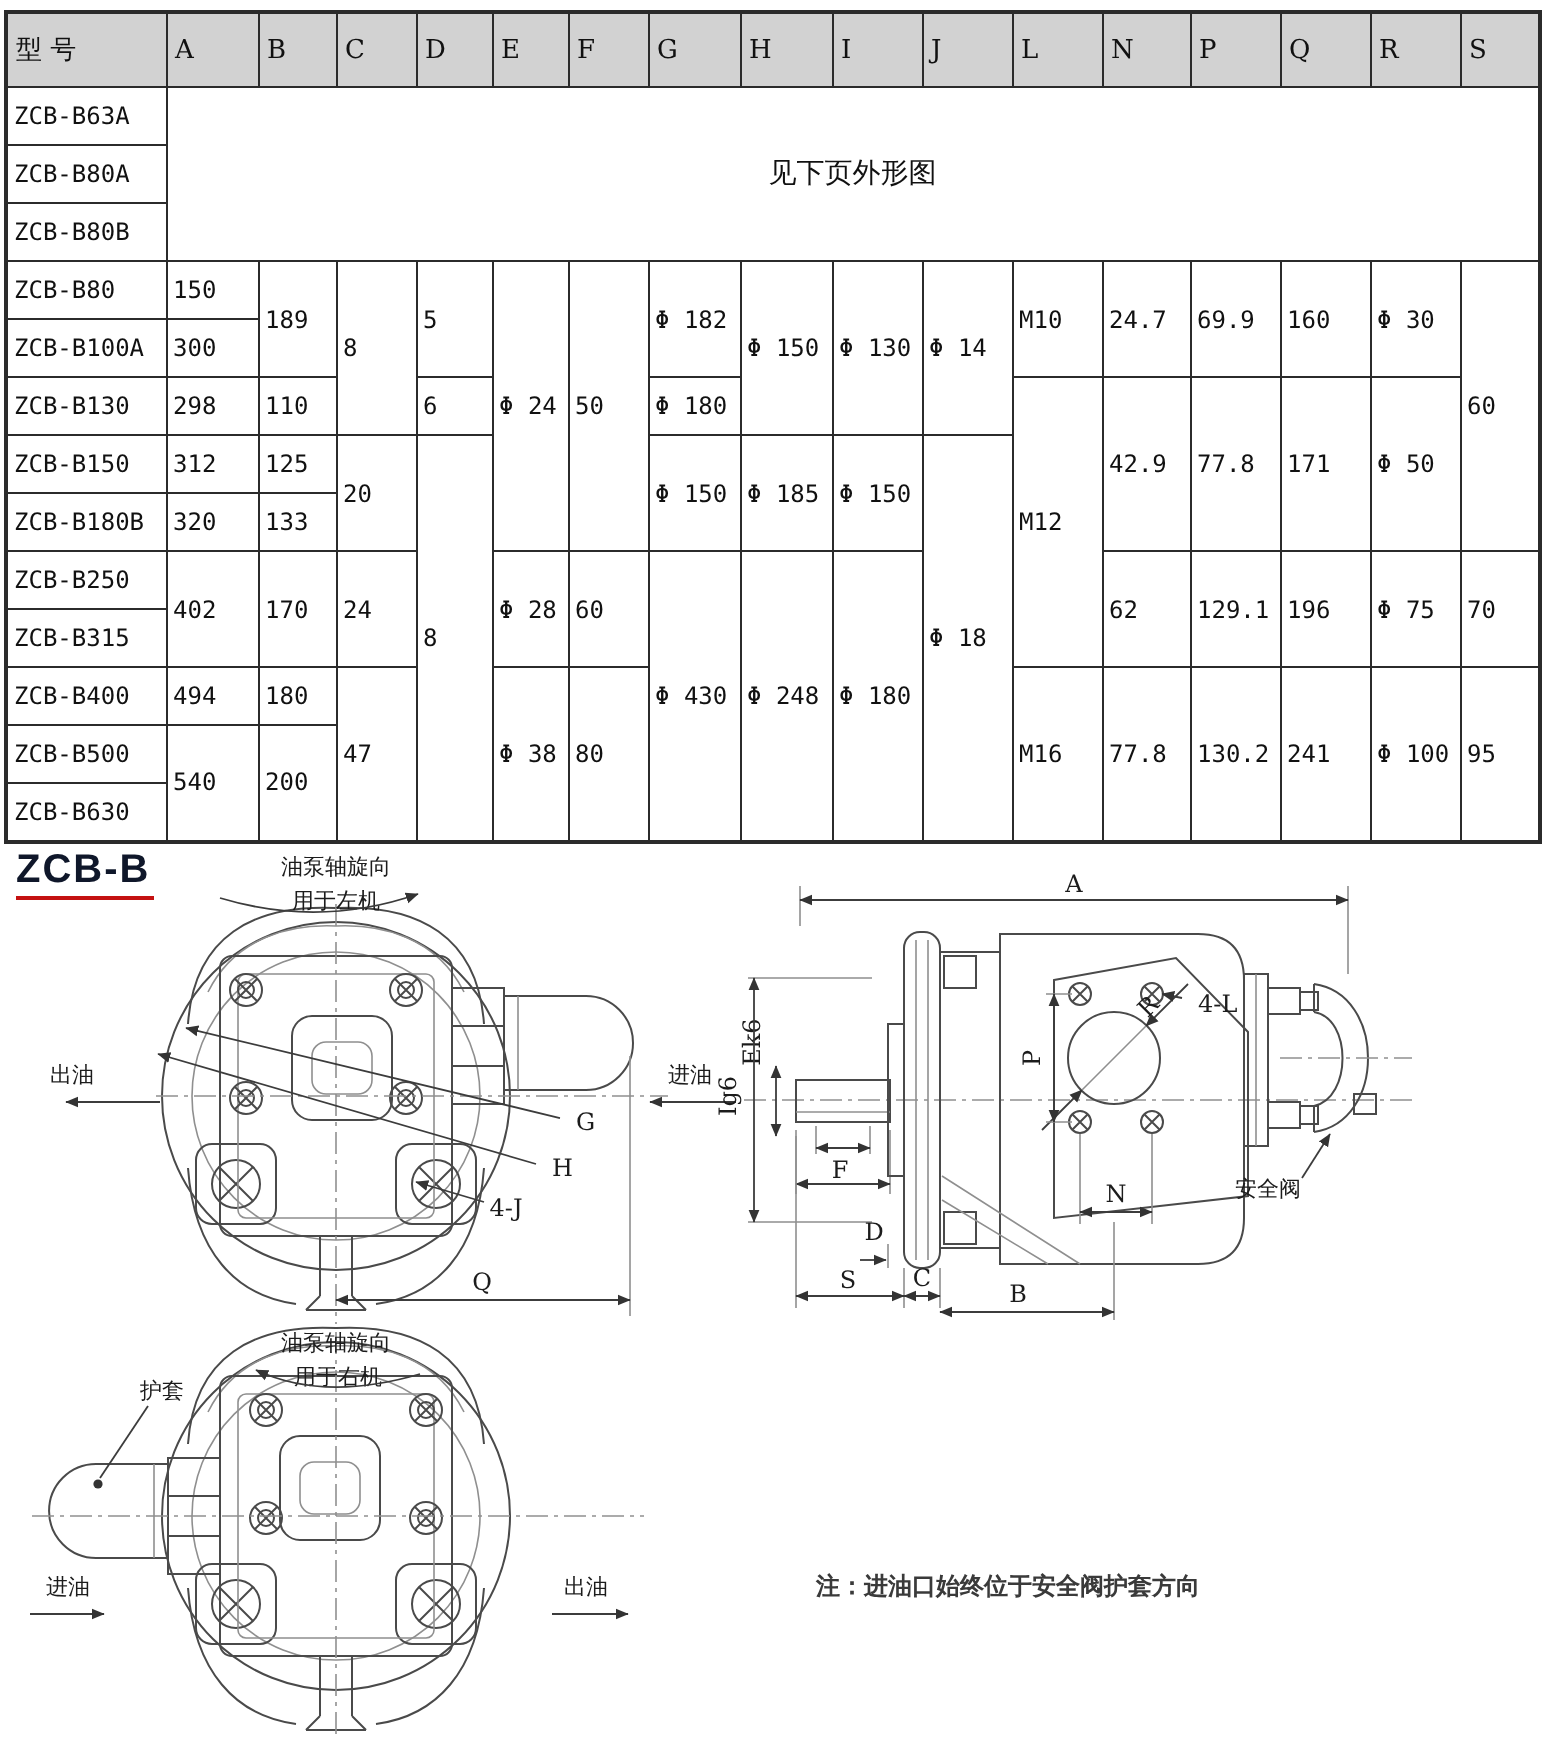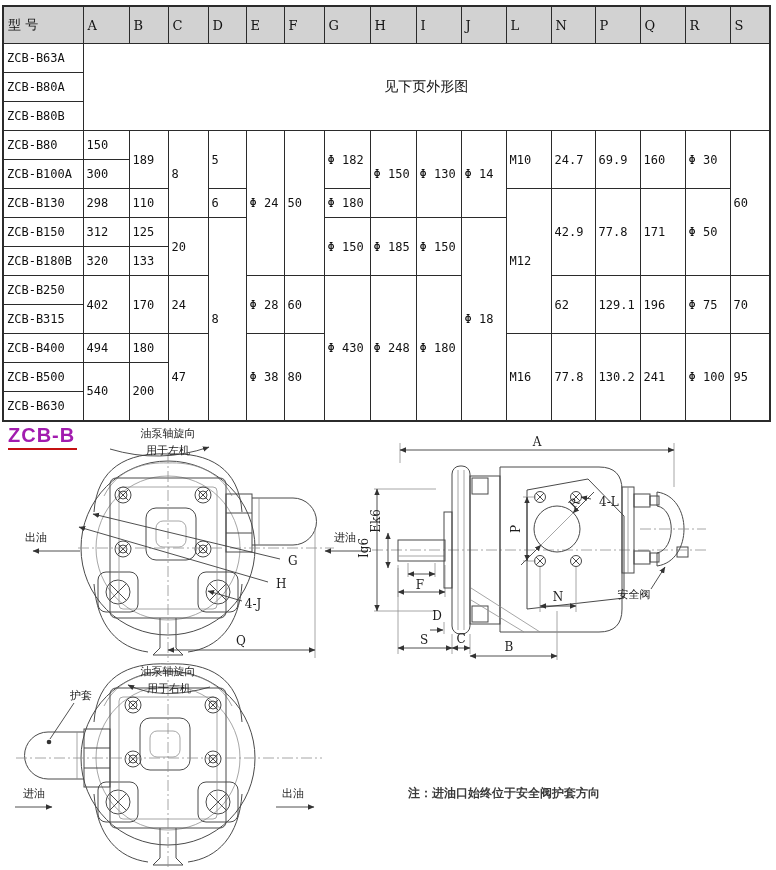--- a/index.html
+++ b/index.html
@@ -12,21 +12,21 @@
   #spec-table th{background:#d2d2d2;border:1px solid #2b2b2b;height:28px;
                  font-family:"DejaVu Serif",serif;font-weight:normal;font-size:13px;
                  color:#111;text-align:left;padding:4px;margin-top:47px;}
   #spec-table td{border:1px solid #2b2b2b;font-family:"DejaVu Sans Mono",monospace;
                  font-size:12px;color:#111;padding:0 0 0 3px;vertical-align:middle;
                  overflow:hidden;white-space:nowrap;}
   #spec-table tr{height:29px;}
   #spec-table td.note-cell{text-align:center;padding:12px;font-size:14px;}
 
   
-  .series-title{position:absolute;left:8px;top:424px;color:#a21caf;font-weight:bold;
+  .series-title{position:absolute;left:8px;top:424px;color:#0f172a;font-weight:bold;
                 font-size:20px;font-family:"Liberation Sans",sans-serif;letter-spacing:1px;
                 border-bottom:2px solid #c41111;padding:0 2px 1px 0;z-index:5;}
 
   
   #drawings{position:absolute;left:0;top:415px;width:776px;height:455px;}
   .ln{stroke:#4a4a4a;stroke-width:1;fill:none;}
   .thin{stroke:#8f8f8f;stroke-width:0.8;fill:none;}
   .cl{stroke:#909090;stroke-width:0.8;fill:none;stroke-dasharray:11 3 2 3;}
   .dim{stroke:#3c3c3c;stroke-width:0.9;fill:none;}
   .lead{stroke:#3c3c3c;stroke-width:0.9;fill:none;}

